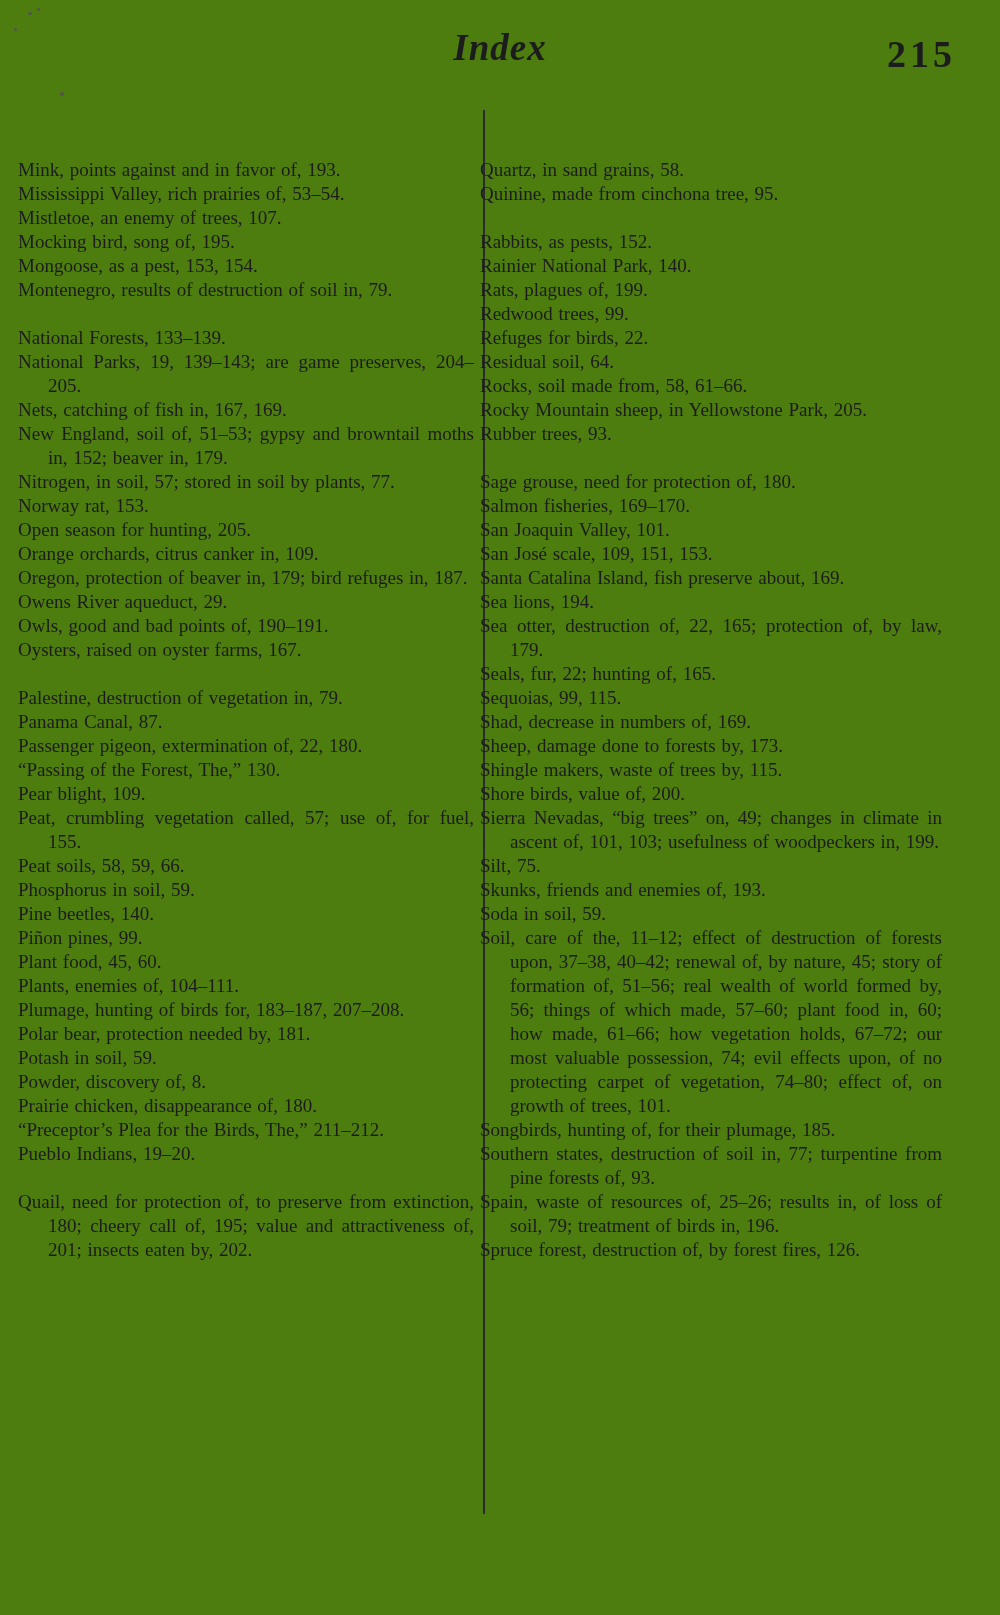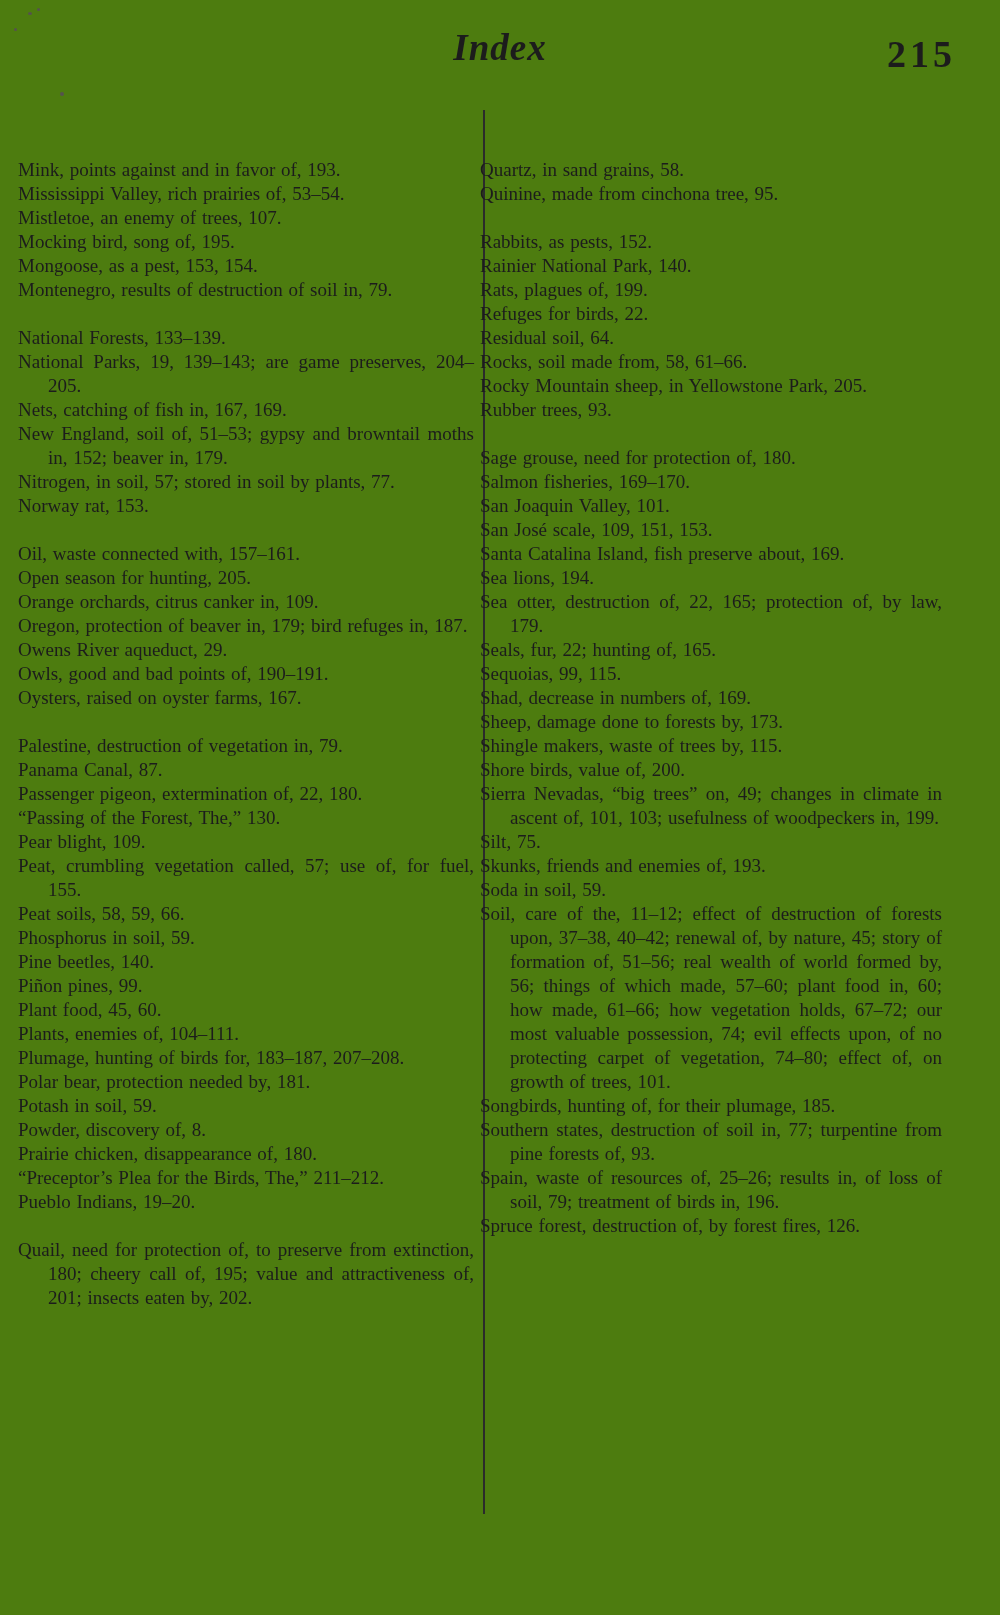--- a/index.html
+++ b/index.html
@@ -91,21 +91,20 @@
       <div class="entry">Mistletoe, an enemy of trees, 107.</div>
       <div class="entry">Mocking bird, song of, 195.</div>
       <div class="entry">Mongoose, as a pest, 153, 154.</div>
       <div class="entry">Montenegro, results of destruction of soil in, 79.</div>
       <div class="entry gap">National Forests, 133–139.</div>
       <div class="entry">National Parks, 19, 139–143; are game preserves, 204–205.</div>
       <div class="entry">Nets, catching of fish in, 167, 169.</div>
       <div class="entry">New England, soil of, 51–53; gypsy and browntail moths in, 152; beaver in, 179.</div>
       <div class="entry">Nitrogen, in soil, 57; stored in soil by plants, 77.</div>
       <div class="entry">Norway rat, 153.</div>
-      <div class="entry gap">Oil, waste connected with, 157–161.</div>
       <div class="entry">Open season for hunting, 205.</div>
       <div class="entry">Orange orchards, citrus canker in, 109.</div>
       <div class="entry">Oregon, protection of beaver in, 179; bird refuges in, 187.</div>
       <div class="entry">Owens River aqueduct, 29.</div>
       <div class="entry">Owls, good and bad points of, 190–191.</div>
       <div class="entry">Oysters, raised on oyster farms, 167.</div>
       <div class="entry gap">Palestine, destruction of vegetation in, 79.</div>
       <div class="entry">Panama Canal, 87.</div>
       <div class="entry">Passenger pigeon, extermination of, 22, 180.</div>
       <div class="entry">“Passing of the Forest, The,” 130.</div>
@@ -126,20 +125,21 @@
       <div class="entry">Pueblo Indians, 19–20.</div>
       <div class="entry gap">Quail, need for protection of, to preserve from extinction, 180; cheery call of, 195; value and attractiveness of, 201; insects eaten by, 202.</div>
     </div>
 
   <div class="col col-right">
       <div class="entry">Quartz, in sand grains, 58.</div>
       <div class="entry">Quinine, made from cinchona tree, 95.</div>
       <div class="entry gap">Rabbits, as pests, 152.</div>
       <div class="entry">Rainier National Park, 140.</div>
       <div class="entry">Rats, plagues of, 199.</div>
+      <div class="entry">Redwood trees, 99.</div>
       <div class="entry">Refuges for birds, 22.</div>
       <div class="entry">Residual soil, 64.</div>
       <div class="entry">Rocks, soil made from, 58, 61–66.</div>
       <div class="entry">Rocky Mountain sheep, in Yellowstone Park, 205.</div>
       <div class="entry">Rubber trees, 93.</div>
       <div class="entry gap">Sage grouse, need for protection of, 180.</div>
       <div class="entry">Salmon fisheries, 169–170.</div>
       <div class="entry">San Joaquin Valley, 101.</div>
       <div class="entry">San José scale, 109, 151, 153.</div>
       <div class="entry">Santa Catalina Island, fish preserve about, 169.</div>

